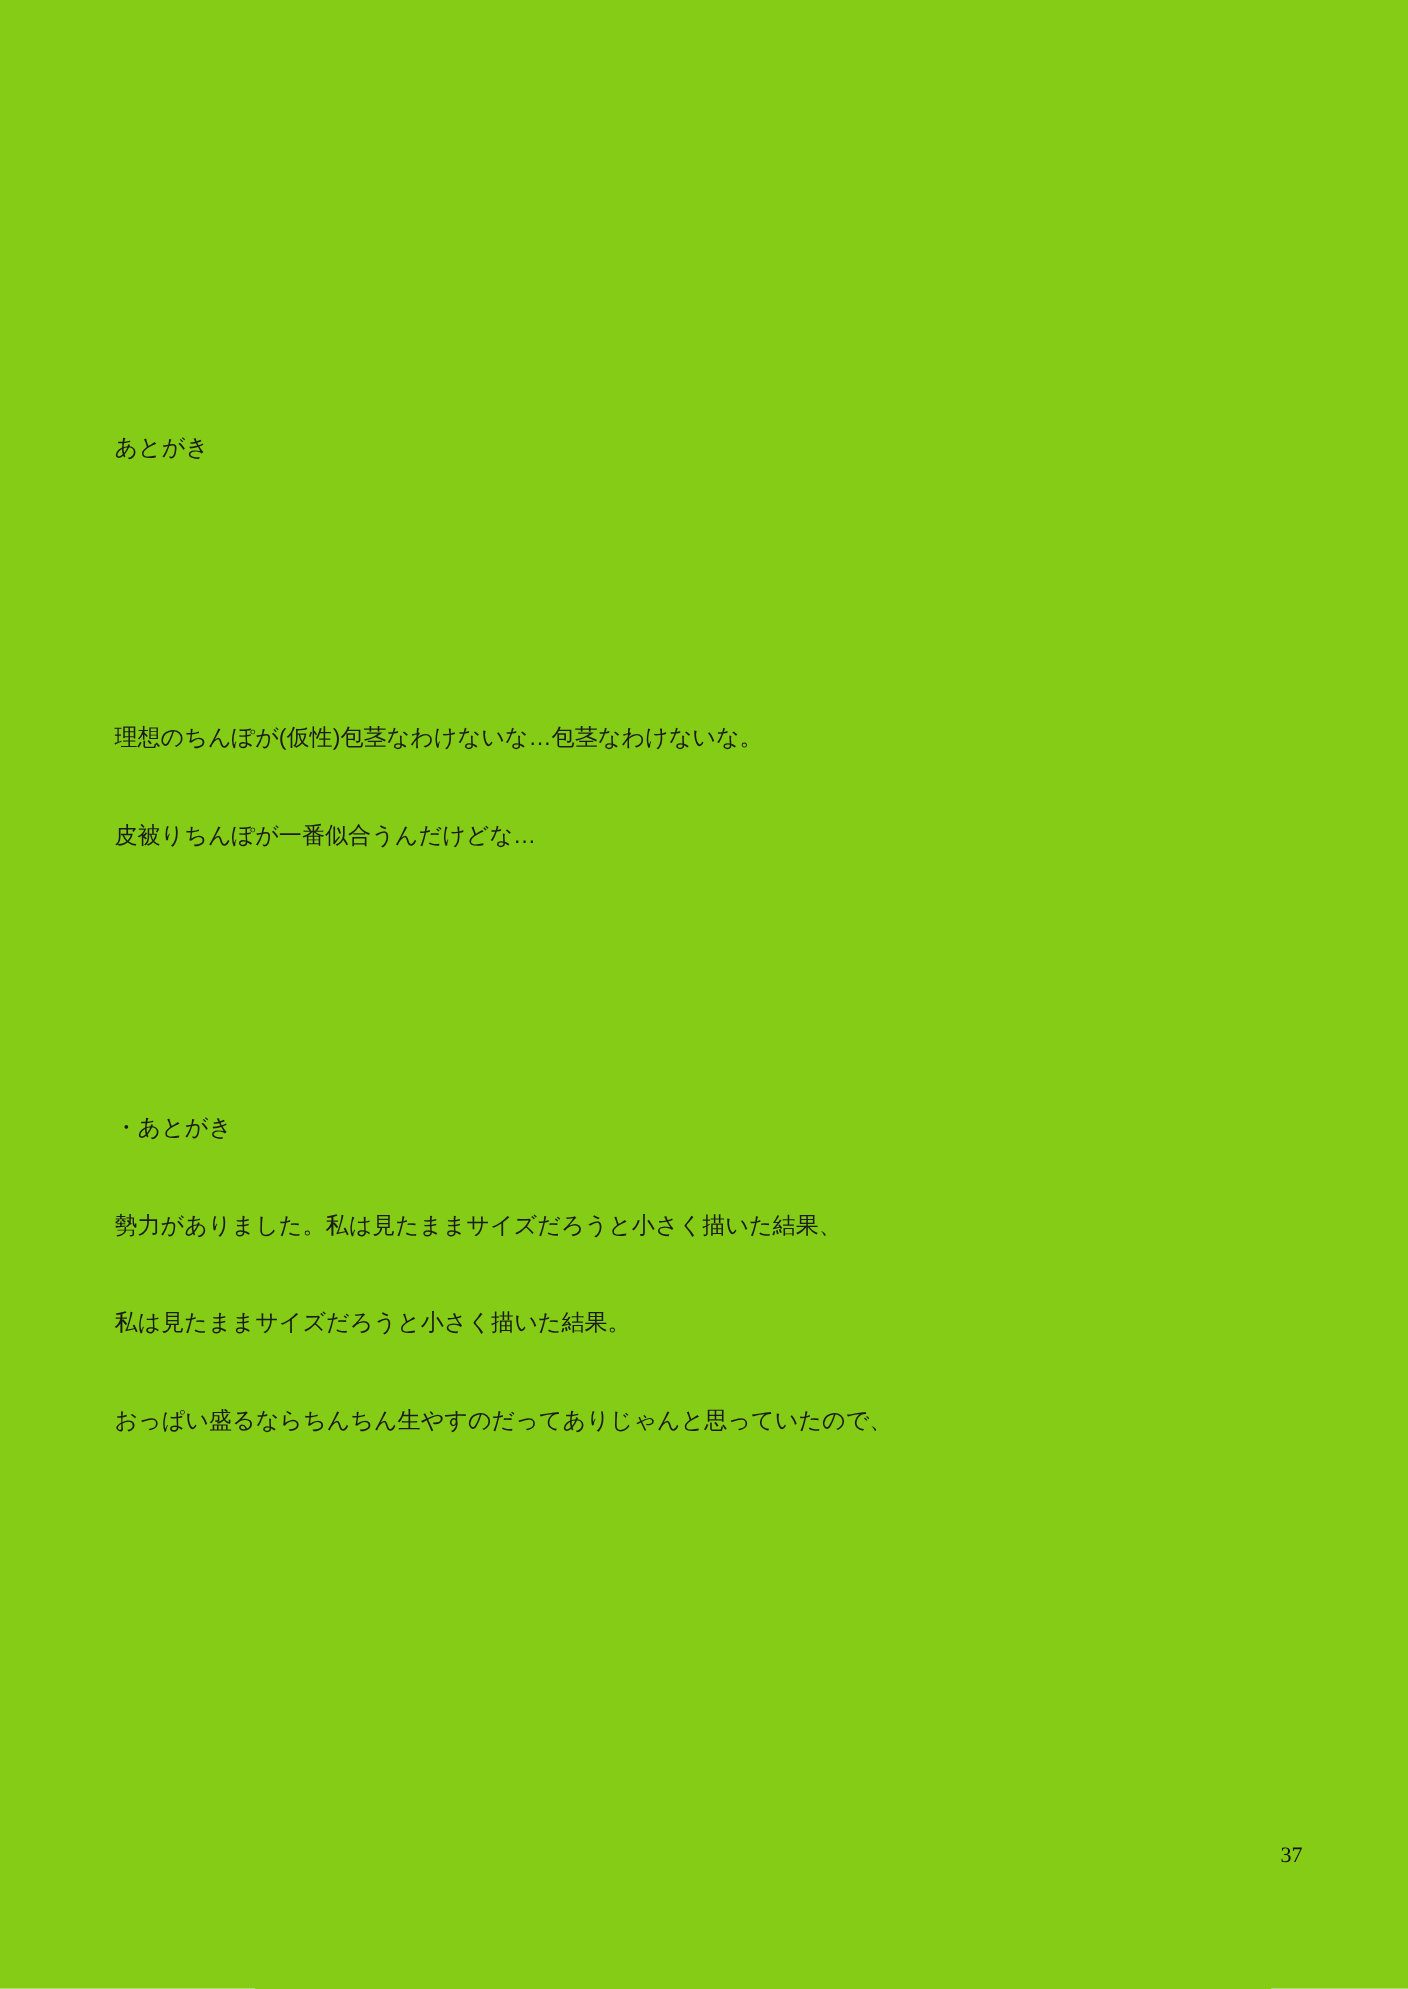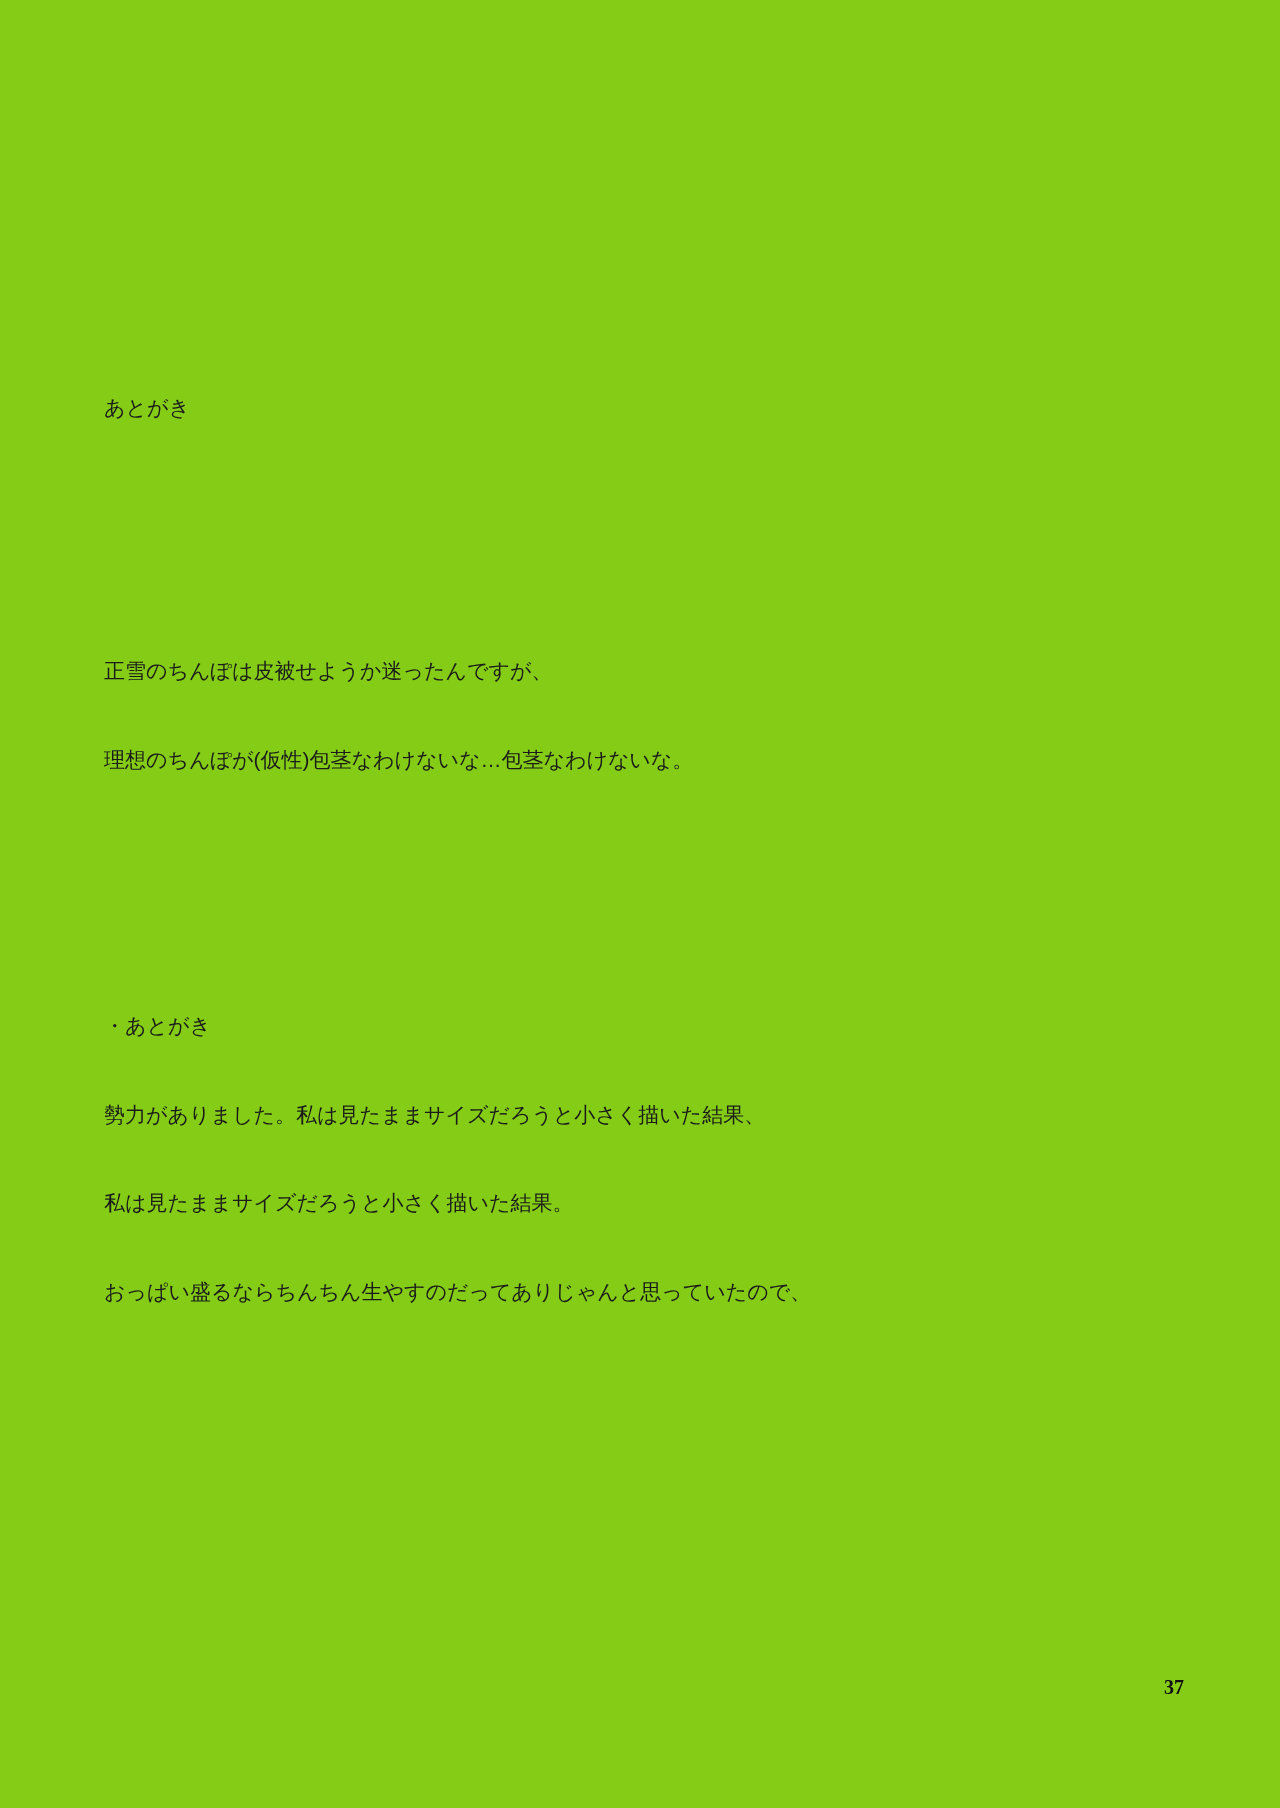--- a/index.html
+++ b/index.html
@@ -39,38 +39,38 @@
     min-height: 29.6px;
   }
   .page-number {
     position: absolute;
     left: 1146px;
     top: 1676px;
     width: 56px;
     text-align: center;
     font-family: "Liberation Serif", "DejaVu Serif", serif;
     font-size: 20px;
-    font-weight: bold;
+    font-weight: normal;
     color: #111111;
   }
 </style>
 </head>
 <body>
 
 <div class="page">
 
   <div class="content">
 
     <div class="para title-para">
       <div class="line">あとがき</div>
     </div>
 
     <div class="para">
-      <div class="line">正雪のちんぽは皮被せようか迷ったんですが、</div>
       <div class="line">理想のちんぽが(仮性)包茎なわけないな…包茎なわけないな。</div>
+      <div class="line">皮被りちんぽが一番似合うんだけどな…</div>
     </div>
 
     <div class="para">
       <div class="line">・あとがき</div>
       <div class="line">勢力がありました。私は見たままサイズだろうと小さく描いた結果、</div>
       <div class="line">私は見たままサイズだろうと小さく描いた結果。</div>
       <div class="line">おっぱい盛るならちんちん生やすのだってありじゃんと思っていたので、</div>
       
     </div>
 

